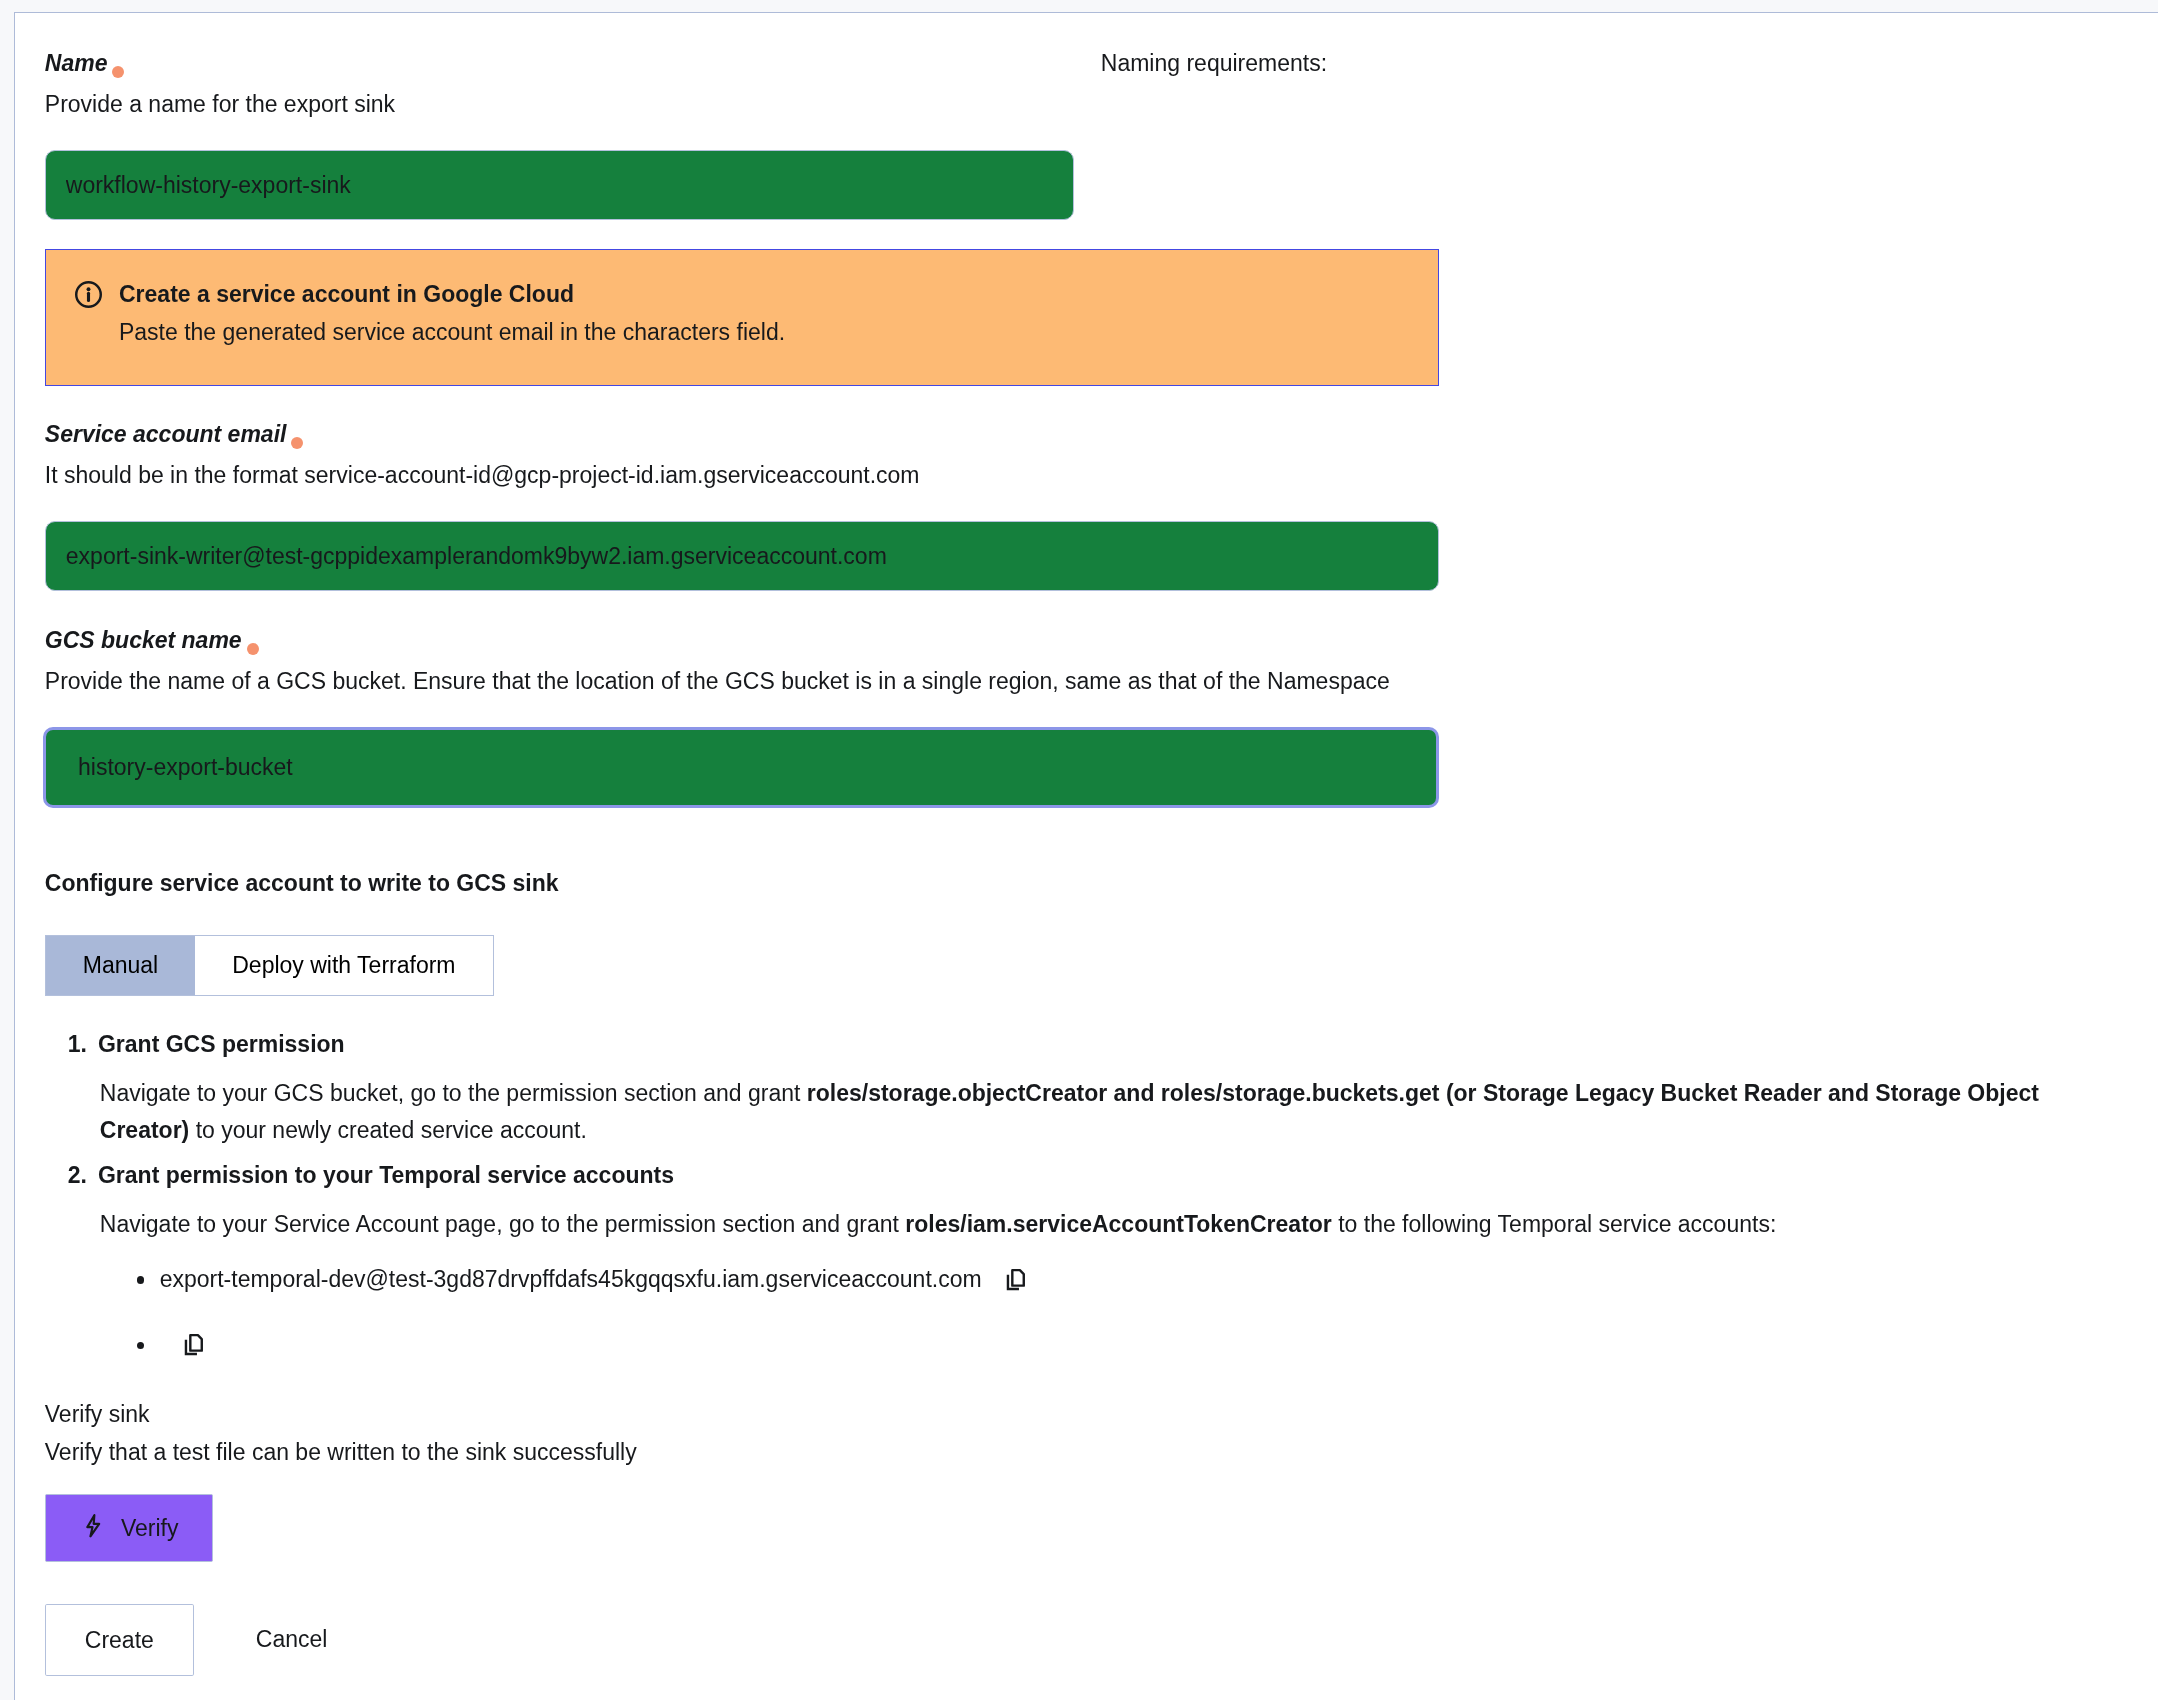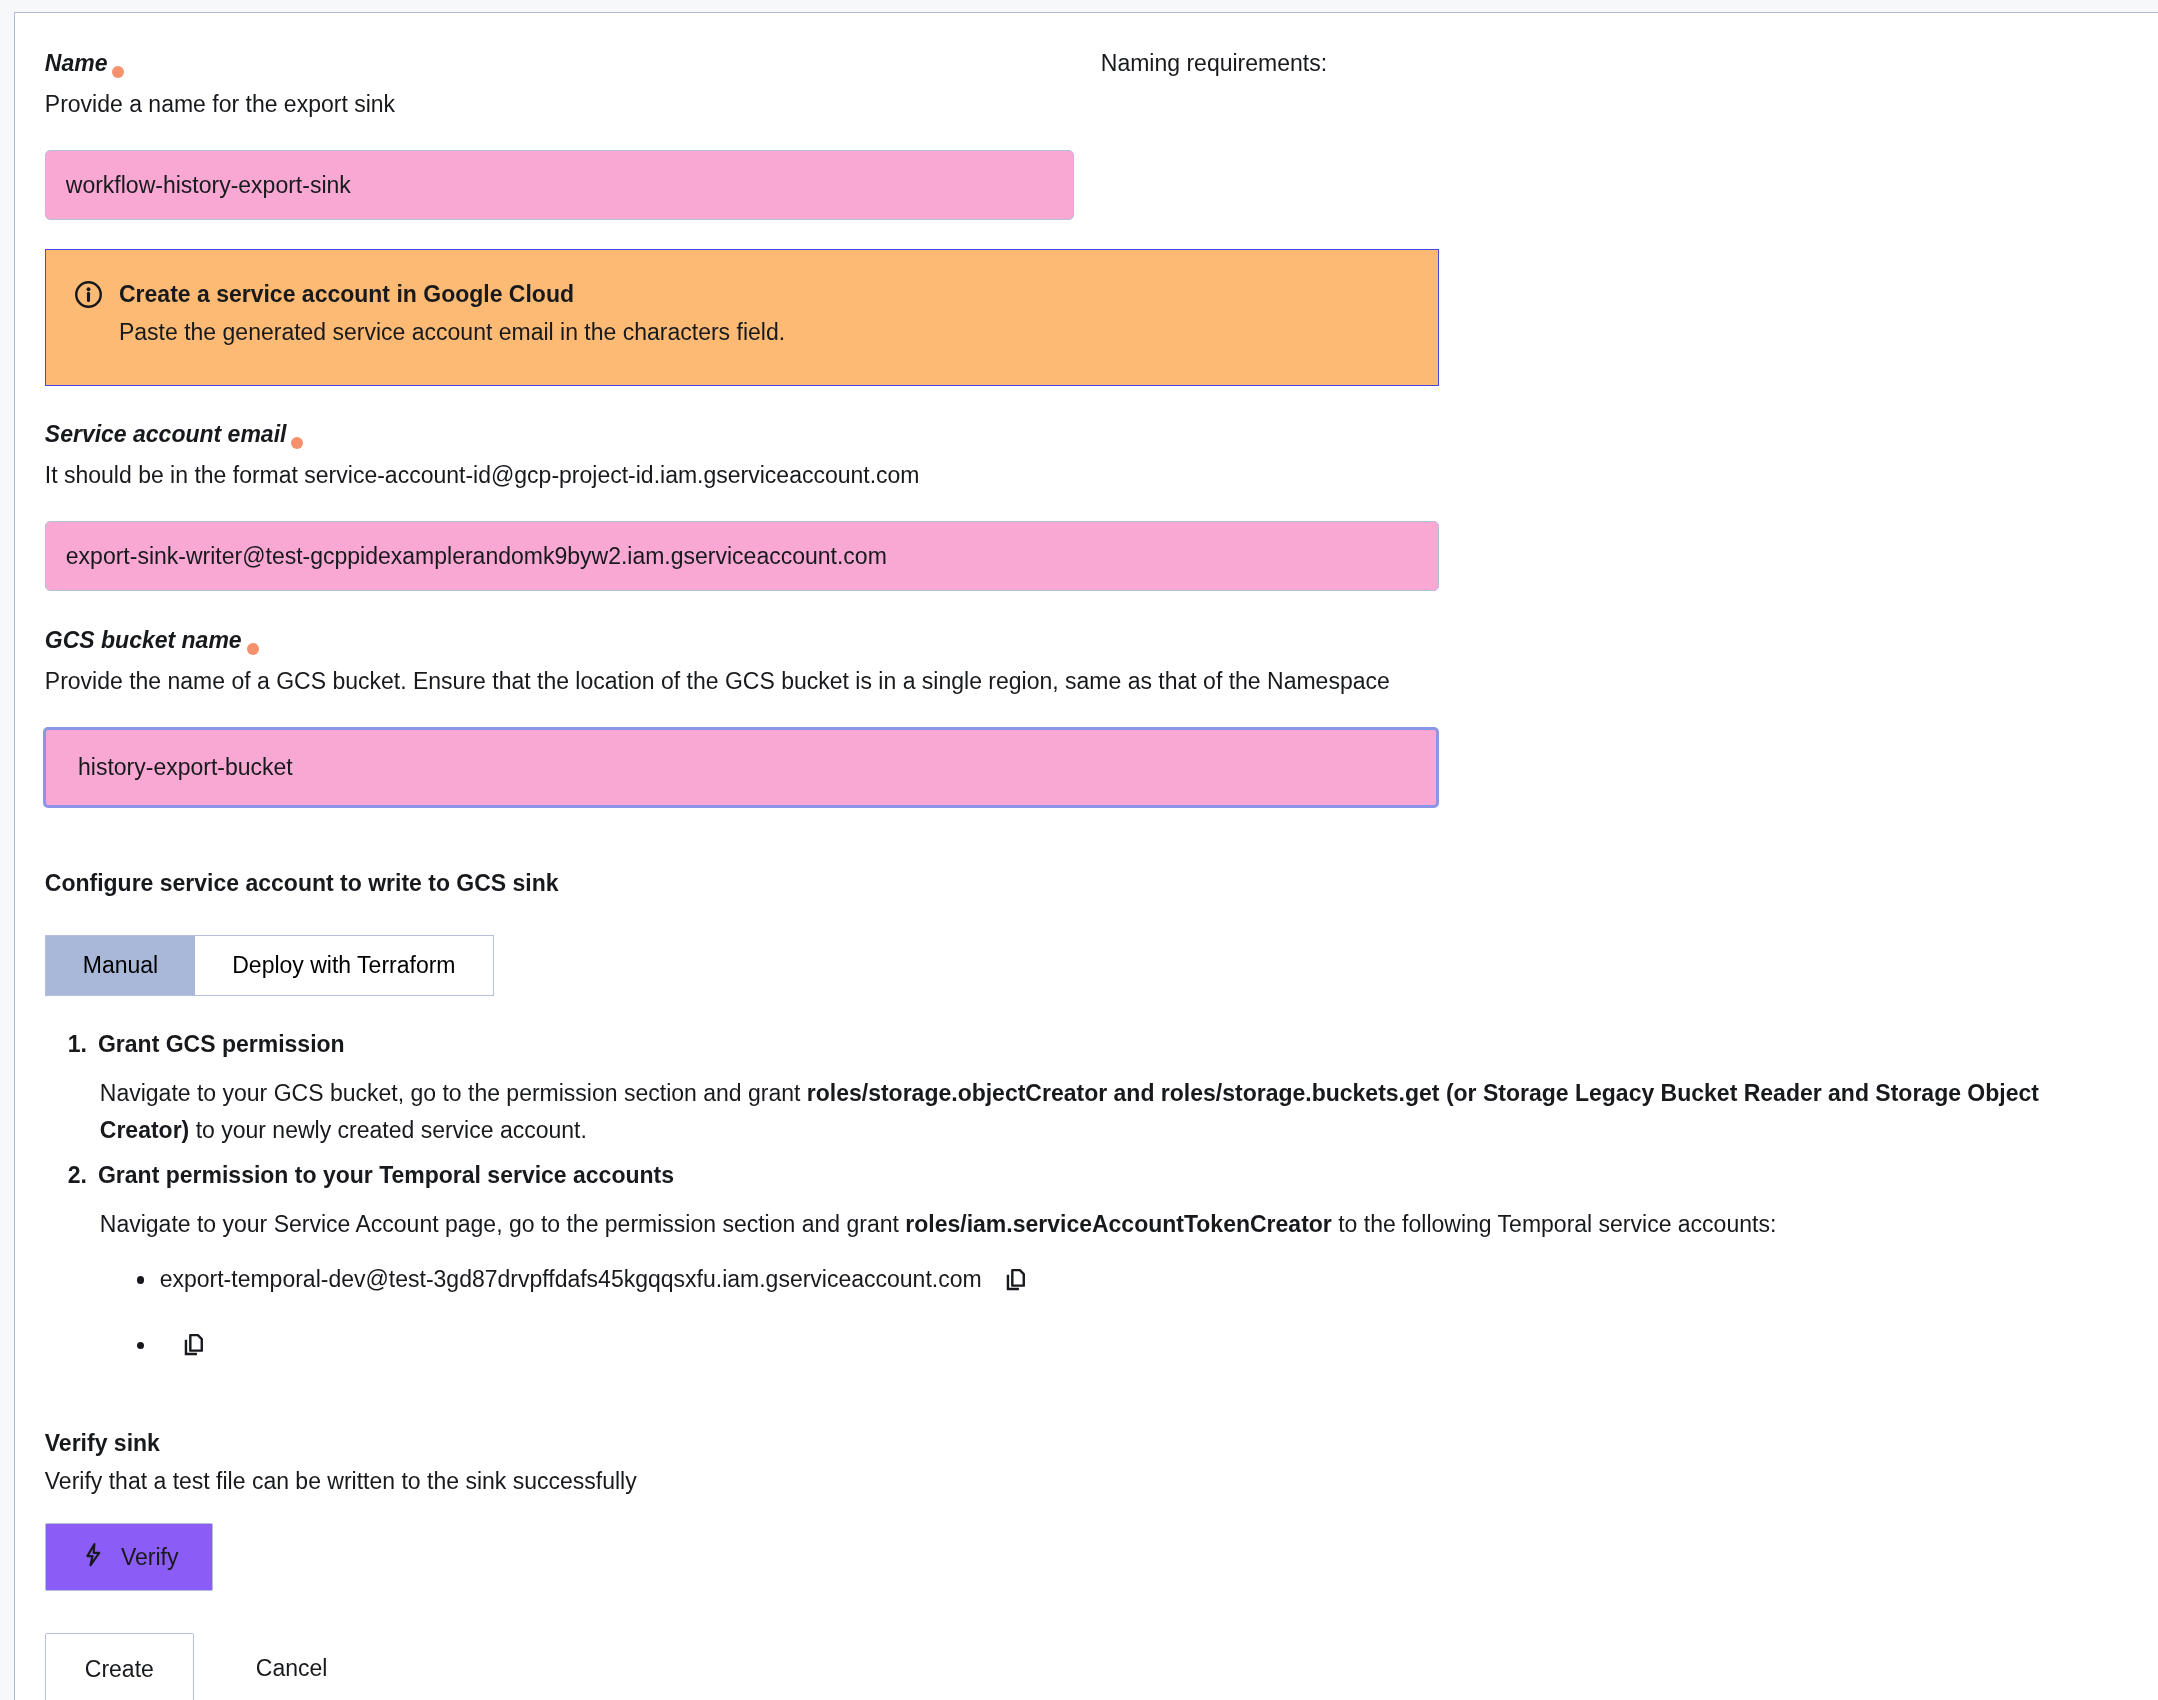--- a/index.html
+++ b/index.html
@@ -29,22 +29,22 @@
   .field-label { font-weight: 700; line-height: 27.5px; }
   .required-dot { width: 12px; height: 12px; border-radius: 50%; background: #f5926d; display: inline-block; }
   .field-desc { margin-top: 13px; line-height: 27.5px; }
 
   input.text-input {
     display: block;
     margin-top: 32px;
     height: 70px;
     width: 1394px;
     border: 0.9px solid #b3c0dc;
-    border-radius: 5px;
-    background: #f9a8d4;
+    border-radius: 10px;
+    background: #15803d;
     font: inherit;
     color: #17191c;
     padding: 0 20px;
     outline: none;
   }
   input.text-input.narrow { width: 1029px; }
   input.text-input.focused {
     border: 3.7px solid #8c96e8;
     height: 81px;
     width: 1396px;
@@ -90,21 +90,21 @@
   .step-body .bold { font-weight: 700; }
 
   .sa-list { margin-top: 22px; margin-left: 37px; }
   .sa-item { display: flex; align-items: center; margin-bottom: 35px; line-height: 27.5px; }
   .sa-item .bullet-dot { flex: 0 0 auto; width: 7.3px; height: 7.3px; border-radius: 50%; background: #17191c; margin-right: 15.6px; }
   .copy-btn {
     background: none; border: none; cursor: pointer; padding: 0;
     margin-left: 20px; display: inline-flex; align-items: center;
   }
 
-  .verify-title { margin-top: 69px; font-weight: 700; line-height: 27.5px; }
+  .verify-title { margin-top: 40px; font-weight: 400; line-height: 27.5px; }
   .verify-desc { margin-top: 11px; line-height: 27.5px; }
 
   .verify-button {
     margin-top: 27.5px;
     display: inline-flex; align-items: center; gap: 14.7px;
     height: 68px; padding: 0 33px;
     background: #8b5cf6; border: 0.9px solid #b3c0dc; border-radius: 1.8px;
     font: inherit; color: #17191c; cursor: pointer;
   }
 

